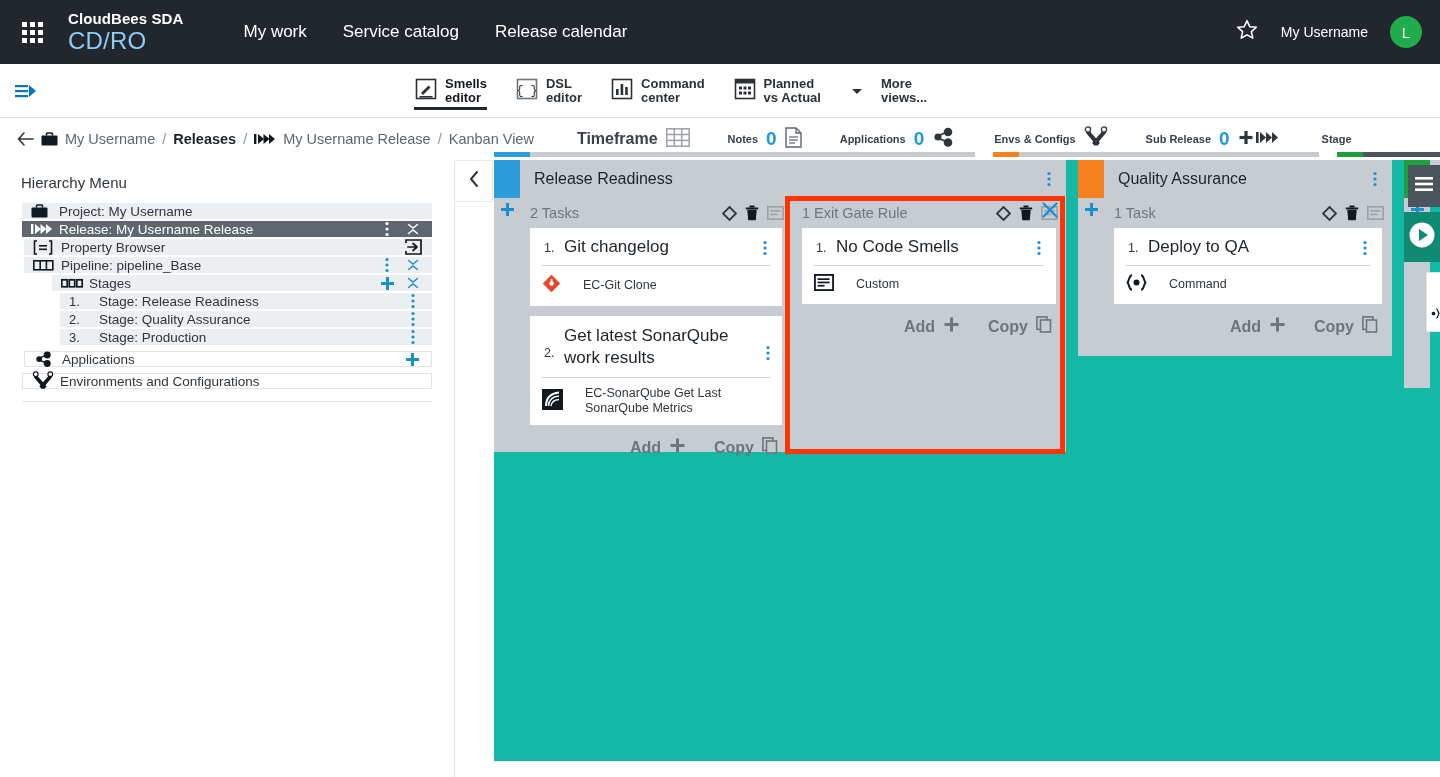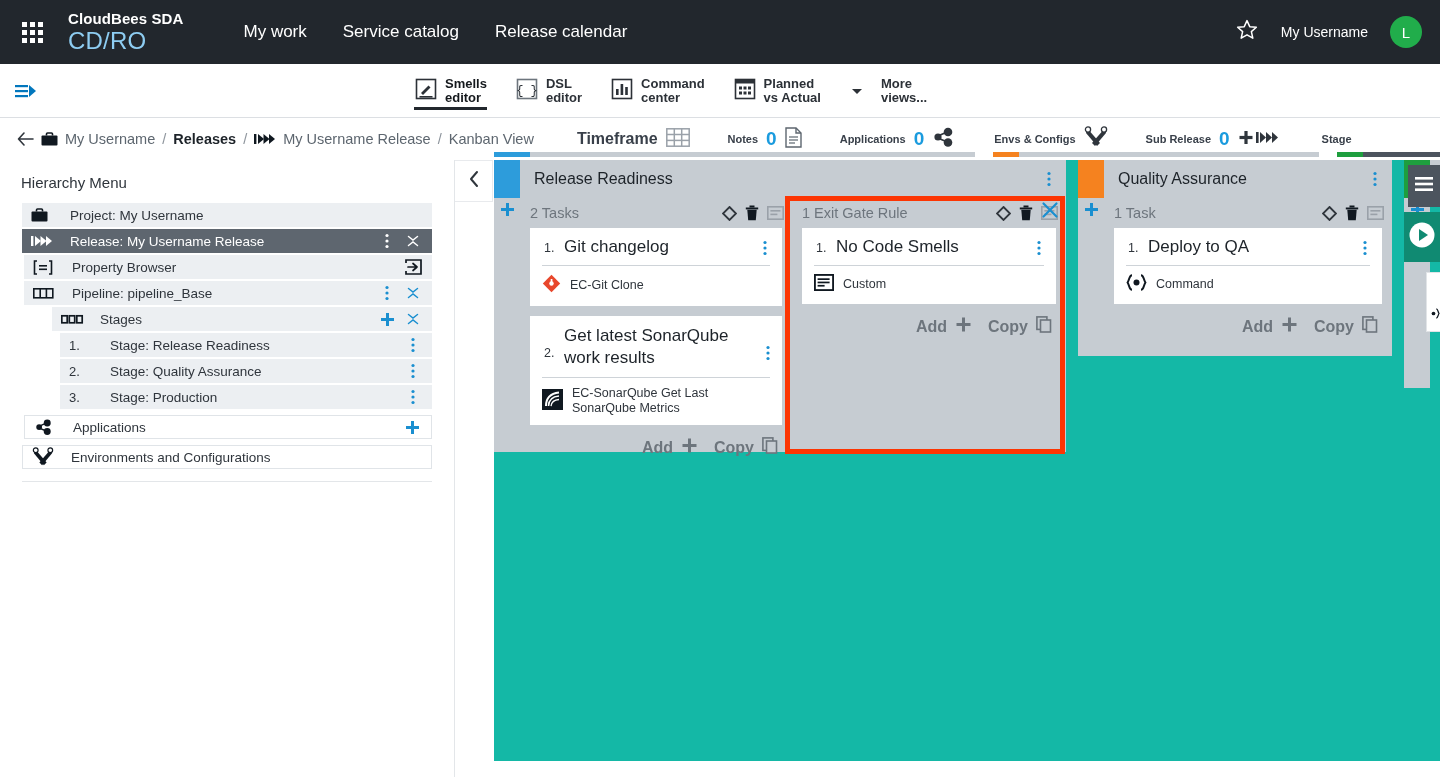--- a/index.html
+++ b/index.html
@@ -90,24 +90,23 @@
   .underbar .ub { height: 5px; }
 
   
   .hierarchy {
     position: absolute; left: 0; top: 160px; width: 455px; height: 617px;
     background: #ffffff; border-right: 1px solid #e3e6e9;
     padding: 0; overflow: hidden;
   }
   .hier-title { font-size: 15px; color: #2f353c; padding: 14px 0 12px 21px; }
   .hrow {
-    display: flex; align-items: center; height: 24px; margin: 0 22px 2px 22px;
+    display: flex; align-items: center; height: 16px; margin: 0 22px 2px 22px;
     background: #eceff2; font-size: 13.5px; color: #2f353c; padding-left: 9px; position: relative;
     cursor: pointer;
-    gap: 11px;
   }
   .hrow .hico { width: 28px; display: flex; align-items: center; justify-content: flex-start; flex: 0 0 auto; }
   .hrow .htext { flex: 1 1 auto; overflow: hidden; white-space: nowrap; }
   .hrow .hact { display: flex; align-items: center; gap: 0; margin-right: 6px; }
   .hrow .kebab, .hrow .chev, .hrow .plus, .hrow .arrowin {
     width: 26px; height: 26px; display: flex; align-items: center; justify-content: center; cursor: pointer;
   }
   .hrow.selected { background: #5e666f; color: #ffffff; }
   .hrow.indent1 { margin-left: 24px; }
   .hrow.indent2 { margin-left: 52px; }
@@ -152,24 +151,24 @@
   .panel-acts .pa { width: 20px; height: 22px; display: flex; align-items: center; justify-content: center; cursor: pointer; }
 
   .card {
     background: #ffffff; margin: 0 10px 10px 10px; padding: 0;
   }
   .card-top { display: flex; align-items: center; padding: 9px 4px 8px 14px; }
   .card-num { font-size: 12.5px; color: #2f353c; width: 20px; flex: 0 0 auto; padding-top: 2px; }
   .card-title { font-size: 17px; color: #1d2329; flex: 1 1 auto; line-height: 20px; }
   .card-kebab { width: 26px; display: flex; align-items: flex-start; justify-content: center; cursor: pointer; padding-top: 2px; }
   .card-div { height: 1px; background: #ced3d8; margin: 0 12px; }
-  .card-proc { display: flex; align-items: center; gap: 9px; padding: 8px 12px 9px 12px; }
+  .card-proc { display: flex; align-items: center; gap: 22px; padding: 8px 12px 9px 12px; }
   .card-proc .ptxt { font-size: 12.5px; color: #2f353c; line-height: 15px; }
 
-  .panel-foot { display: flex; align-items: center; justify-content: flex-end; gap: 16px; padding: 2px 14px 12px 0; }
+  .panel-foot { display: flex; align-items: center; justify-content: flex-end; gap: 28px; padding: 2px 14px 12px 0; }
   .foot-btn { display: flex; align-items: center; gap: 8px; cursor: pointer; }
   .foot-btn .ftxt { font-size: 16px; font-weight: bold; color: #6d757d; }
 
   .highlight-box {
     position: absolute; border: 5px solid #fc3503; pointer-events: none;
   }
 
   .close-x { position: absolute; cursor: pointer; }
 
   

